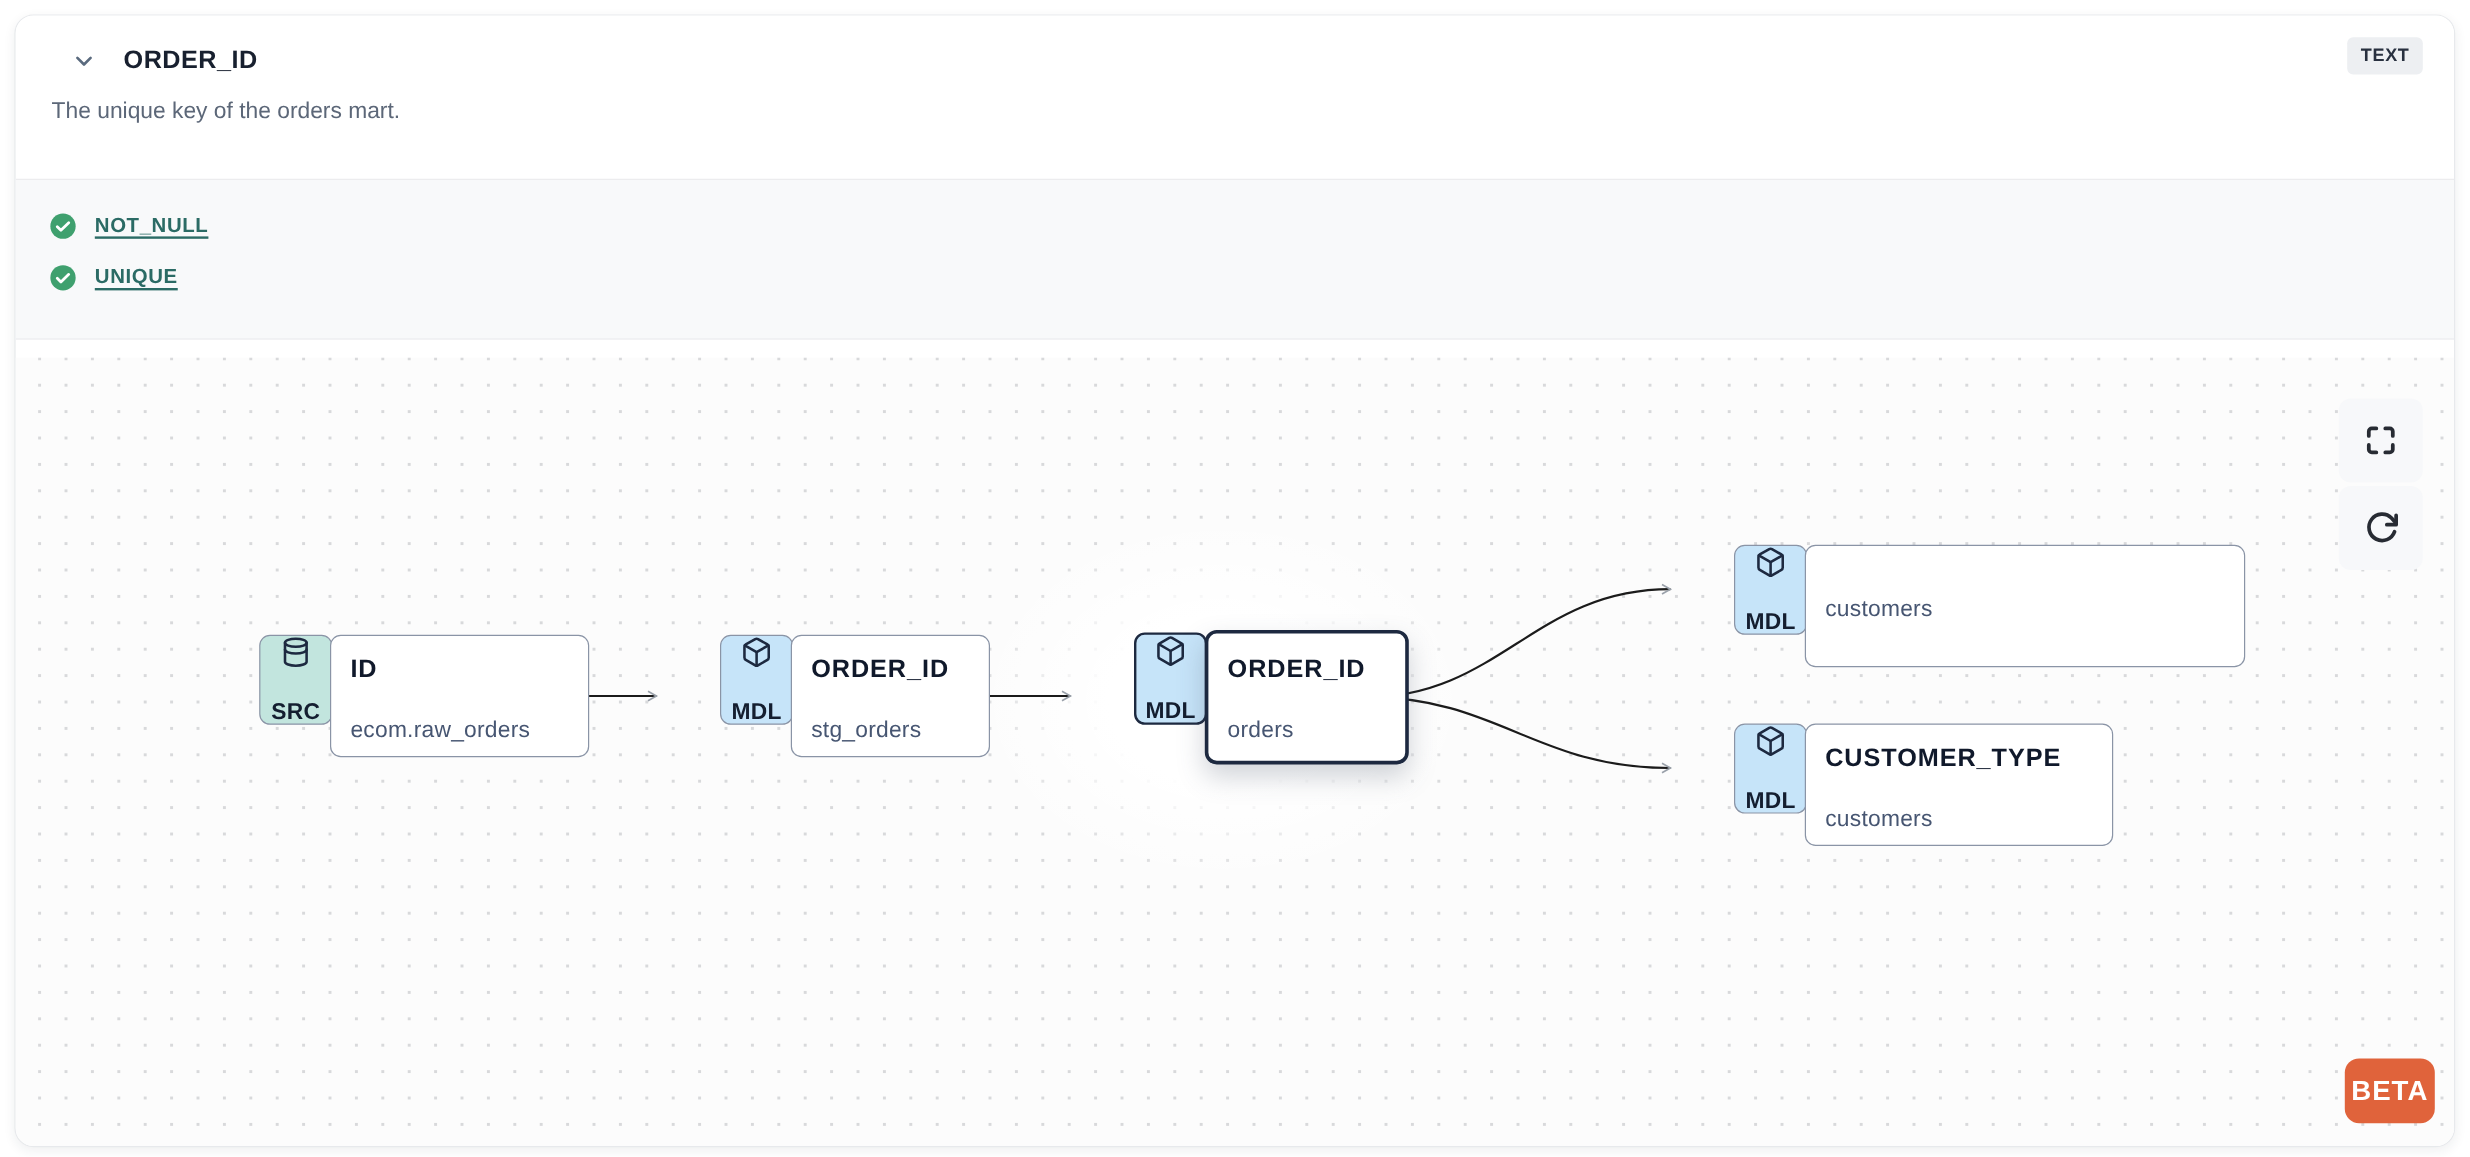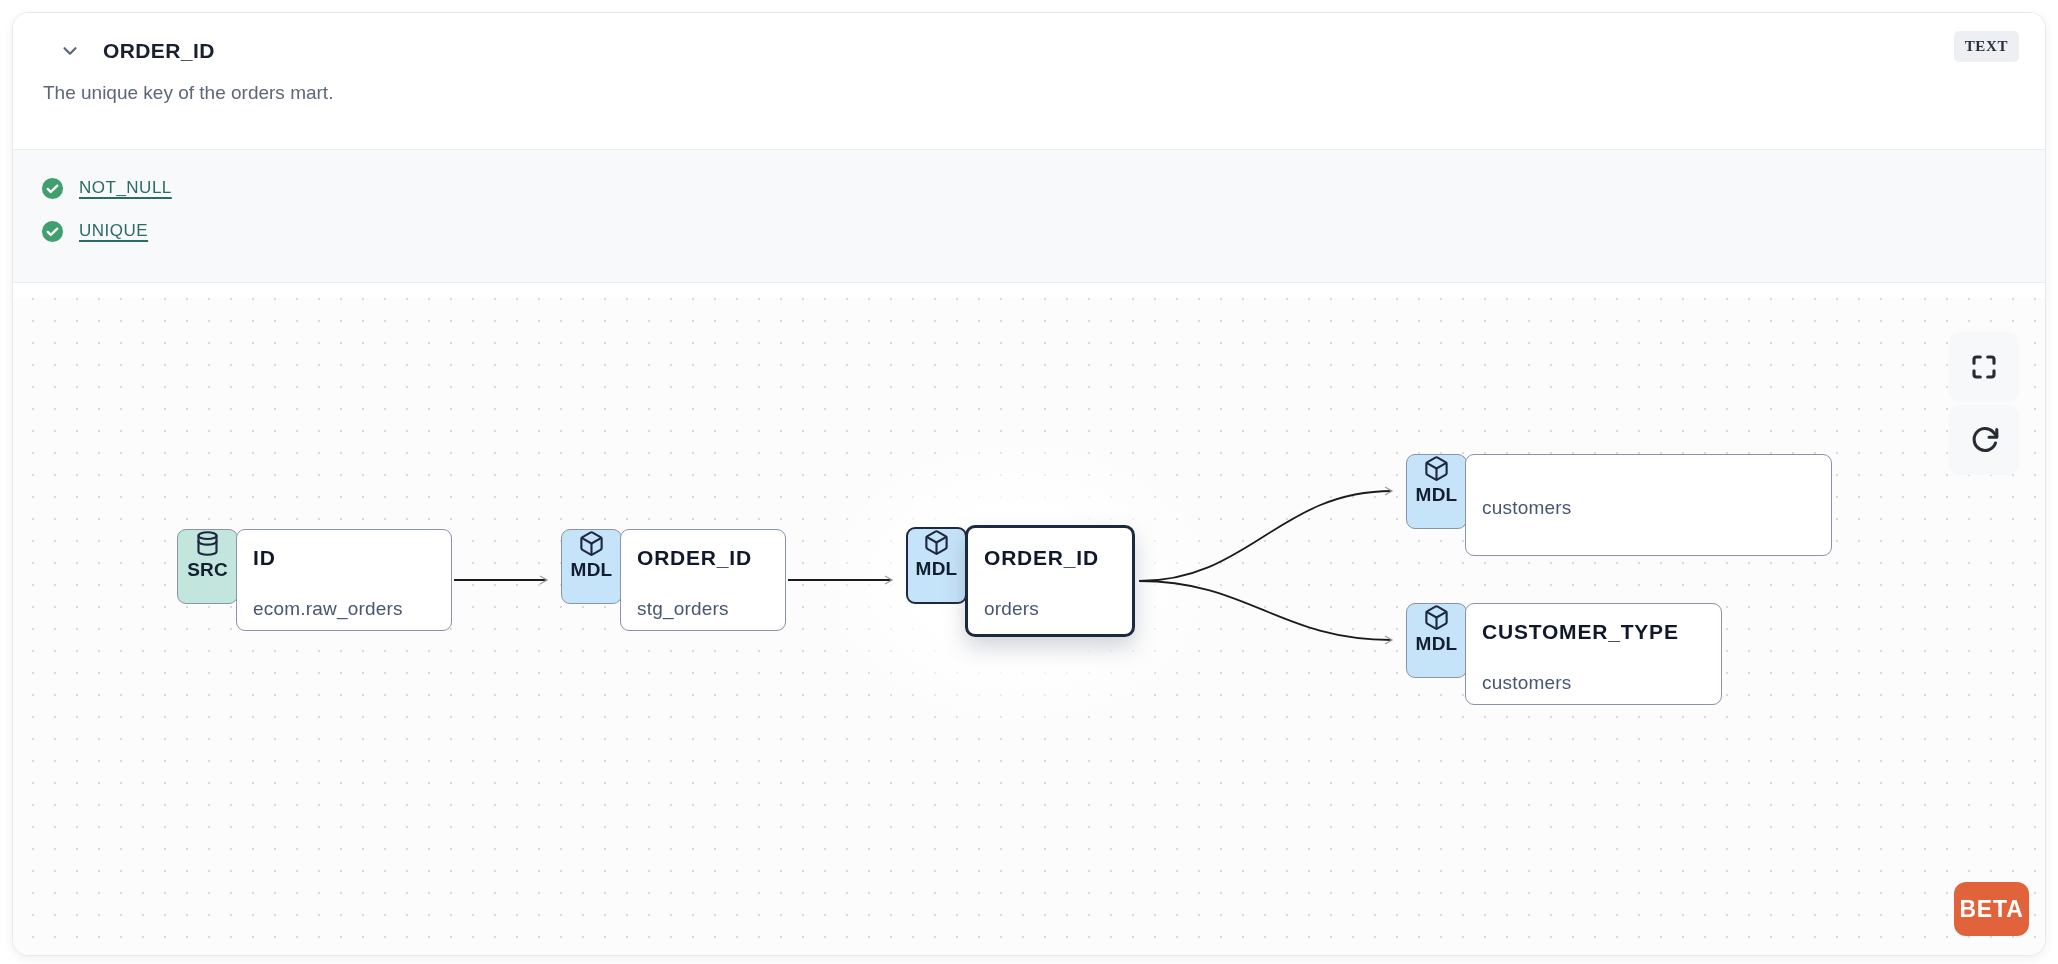--- a/index.html
+++ b/index.html
@@ -13,51 +13,51 @@
     box-shadow:0 3px 10px rgba(30,40,60,0.07);
     overflow:hidden;display:flex;flex-direction:column;box-sizing:border-box;gap:15px;
   }
   
   .header{position:relative;height:121px;box-sizing:border-box;padding:24px 26px 0 28px;background:#fff;}
   .header-row{display:flex;align-items:center;gap:20px;height:28px;}
   .collapse-btn{background:none;border:none;padding:2px;margin-left:16px;cursor:pointer;display:flex;align-items:center;}
   .page-title{font-size:21px;font-weight:700;letter-spacing:0.4px;color:#18202f;}
   .type-badge{
     position:absolute;right:26px;top:18px;background:#edeff2;color:#28303f;
-    font-size:15px;font-weight:600;letter-spacing:0.6px;padding:7px 11px;border-radius:5px;font-family:Liberation Serif, serif;
+    font-size:15px;font-weight:600;letter-spacing:0.6px;padding:7px 11px;border-radius:5px;
   }
   .description{margin-top:17px;margin-left:2px;font-size:19px;color:#5c6778;}
   
   .tests{
     background:#f8f9fa;border-top:1px solid #ececee;border-bottom:1px solid #ececee;
     height:134px;box-sizing:border-box;padding:25px 28px;display:flex;flex-direction:column;gap:17px;
   }
   .test-row{display:flex;align-items:center;gap:15px;height:26px;}
   .test-link{
-    font-size:17px;font-weight:400;letter-spacing:0.5px;color:#2b6b65;
+    font-size:17px;font-weight:700;letter-spacing:0.5px;color:#2b6b65;
     text-decoration:underline;text-underline-offset:4px;text-decoration-thickness:1.5px;cursor:pointer;
   }
   
   .canvas{
     position:relative;flex:1;
     background-color:#fcfcfc;
     background-image:radial-gradient(circle,#d8d9db 1.2px,rgba(0,0,0,0) 1.3px);
     background-size:22px 22px;background-position:9px 12px;
   }
   .edges{position:absolute;left:0;top:0;width:2034px;height:689px;pointer-events:none;}
   .glow{
     position:absolute;left:796px;top:130px;width:420px;height:310px;
     background:radial-gradient(closest-side,#ffffff 45%,rgba(255,255,255,0));
   }
   
   .lnode{position:absolute;display:flex;align-items:flex-start;cursor:pointer;}
   .lbadge{
     width:61px;height:75px;box-sizing:border-box;border:1px solid #8a94a6;border-radius:9px;
-    display:flex;flex-direction:column;align-items:center;justify-content:flex-start;gap:3px;
-    position:relative;z-index:1;
+    display:flex;flex-direction:column;align-items:center;justify-content:space-between;gap:3px;
+    position:relative;z-index:1;margin-left:39px;
   }
   .lbadge.src{background:#c2e5de;}
   .lbadge.mdl{background:#c6e4f9;}
   .lbadge-label{font-size:19px;font-weight:600;letter-spacing:0.2px;color:#141e30;line-height:1;}
   .lbody{
     box-sizing:border-box;margin-left:-2px;min-height:102px;background:#ffffff;
     border:1px solid #8a94a6;border-radius:9px;position:relative;z-index:2;
     padding:15px 18px 0 16px;
   }
   .ltitle{font-size:21px;font-weight:600;letter-spacing:0.8px;color:#10192b;line-height:26px;white-space:nowrap;}

